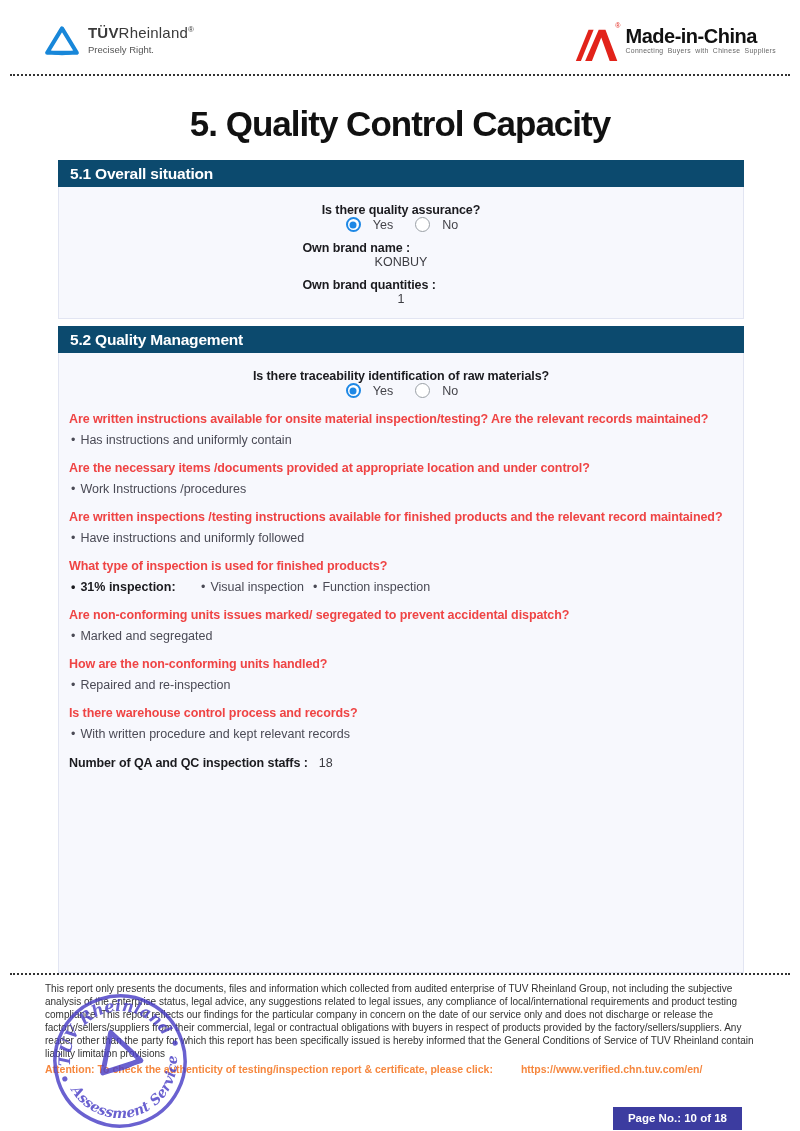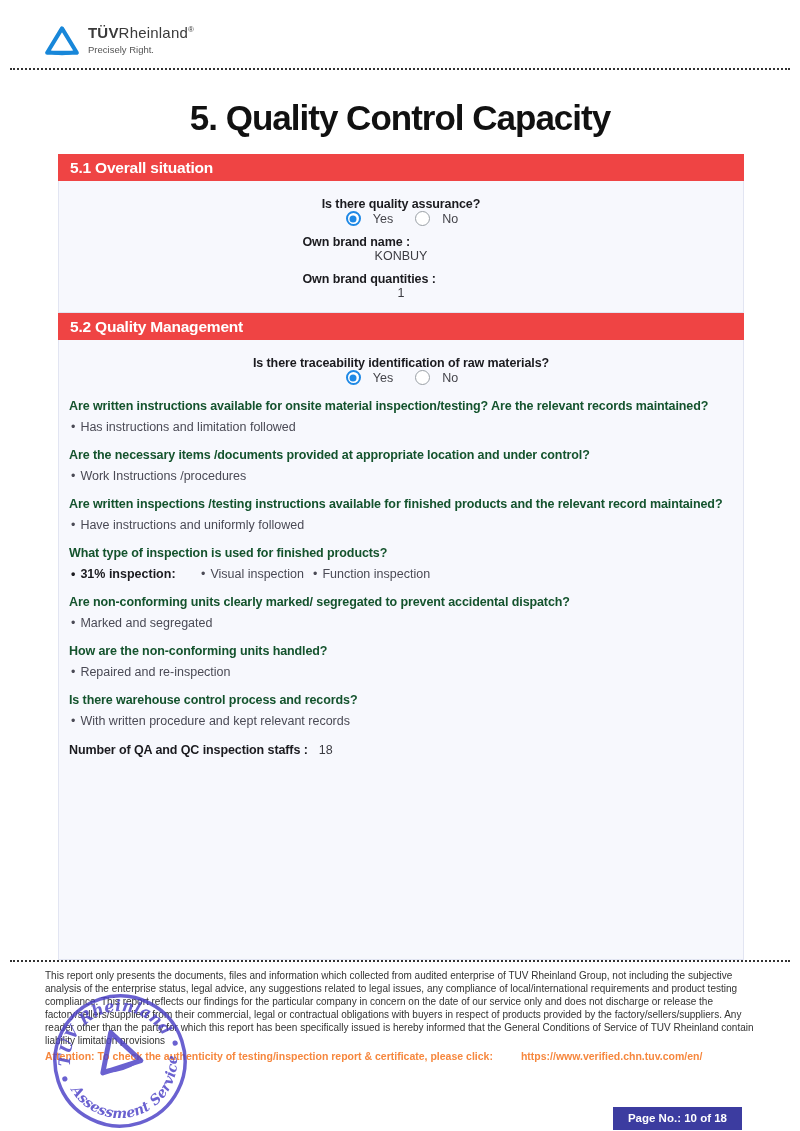--- a/index.html
+++ b/index.html
@@ -34,32 +34,32 @@
   h1.page-title {
     text-align: center;
     font-size: 35px; font-weight: bold; letter-spacing: -1px;
     color: #111;
     margin: 28px 0 16px 0;
   }
 
   
   .section { margin: 0 56px 0 58px; }
   .sec-bar {
-    background: #ef4444; color: #fff;
+    background: #0c4a6e; color: #fff;
     font-size: 15.5px; font-weight: bold;
     height: 27px; line-height: 27px;
     padding-left: 12px; letter-spacing: -0.2px;
   }
   .sec-box {
     background: #f7f8fd;
     border: 1px solid #e2e5f2;
     border-top: none;
     padding: 14px 10px 12px 10px;
   }
-  .sec-52 { }
+  .sec-52 { margin-top: 7px; }
   .sec-52 .sec-box { min-height: 620px; }
 
   .row { display: flex; align-items: center; margin-top: 9px; flex-direction: column; }
   .row:first-child { margin-top: 2px; }
   .q { font-size: 12.5px; font-weight: bold; color: #1b1b1f; letter-spacing: -0.1px; }
   .lbl-col { min-width: 197px; }
   .val { font-size: 12.5px; color: #3c3c42; }
 
   .radio-group { display: flex; align-items: center; gap: 12px; margin-left: 12px; }
   .radio {
@@ -68,21 +68,21 @@
     border: 1.5px solid #9aa0a6; cursor: pointer; flex: none;
   }
   .radio.checked { border: 2px solid #1e88e5; }
   .radio.checked::after {
     content: ""; position: absolute; left: 50%; top: 50%;
     width: 7px; height: 7px; border-radius: 50%;
     background: #1e88e5; transform: translate(-50%,-50%);
   }
   .radio-lab { font-size: 12.5px; color: #44444a; margin-right: 10px; }
 
-  .qa-q { font-size: 12.5px; font-weight: bold; color: #14532d; margin-top: 14px; letter-spacing: -0.1px; }
+  .qa-q { font-size: 12.5px; font-weight: bold; color: #ef4444; margin-top: 14px; letter-spacing: -0.1px; }
   .qa-a { font-size: 12.5px; color: #4a4a55; margin: 7px 0 0 2px; }
   .bullet { margin-right: 5px; }
   .insp-row { display: flex; margin: 7px 0 0 2px; }
   .insp-mode { font-size: 12.5px; font-weight: bold; color: #1b1b1f; min-width: 130px; }
   .insp-methods { display: flex; flex-direction: row; gap: 9px; }
   .insp-methods .qa-a { margin: 0; }
   .kv-row { display: flex; align-items: baseline; margin-top: 15px; }
   .kv-row .val { margin-left: 11px; }
 
   
@@ -127,20 +127,33 @@
         <path d="M20 4 L36.5 31 L3.5 31 Z" fill="none" stroke="#1887d9" stroke-width="4.5" stroke-linejoin="round"></path>
         <path d="M5 30 Q20 34 35 30" fill="none" stroke="#1887d9" stroke-width="3.5" stroke-linecap="round"></path>
       </svg>
     </span>
     <span class="tuv-text">
       <span class="brand"><b>TÜV</b><span>Rheinland</span><span class="reg">®</span></span>
       <div class="tuv-tagline">Precisely Right.</div>
     </span>
   </div>
 
+  <div class="mic-logo">
+    <span class="mic-m">
+      <svg width="44" height="38" viewBox="0 0 52 42">
+        <polygon points="1,40 16,3 22,3 7,40" fill="#e2231a"></polygon>
+        <polygon points="12,40 28,3 36,3 50,40 41,40 31,12 20,40" fill="#e2231a"></polygon>
+      </svg>
+      <span class="mic-reg">®</span>
+    </span>
+    <span class="mic-text">
+      <div class="brand">Made-in-China</div>
+      <div class="mic-tagline">Connecting Buyers with Chinese Suppliers</div>
+    </span>
+  </div>
 </div>
 
 <h1 class="page-title">5. Quality Control Capacity</h1>
 
 <div class="section sec-51">
   <div class="sec-bar">5.1 Overall situation</div>
   <div class="sec-box">
     <div class="row">
       <span class="q">Is there quality assurance?</span>
       <span class="radio-group">
@@ -169,38 +182,38 @@
       <span class="q">Is there traceability identification of raw materials?</span>
       <span class="radio-group">
         <span class="radio checked"></span>
         <span class="radio-lab">Yes</span>
         <span class="radio"></span>
         <span class="radio-lab">No</span>
       </span>
     </div>
 
     <div class="qa-q">Are written instructions available for onsite material inspection/testing? Are the relevant records maintained?</div>
-    <div class="qa-a"><span class="bullet">•</span><span>Has instructions and limitation followed</span></div>
+    <div class="qa-a"><span class="bullet">•</span><span>Has instructions and uniformly contain</span></div>
 
     <div class="qa-q">Are the necessary items /documents provided at appropriate location and under control?</div>
     <div class="qa-a"><span class="bullet">•</span><span>Work Instructions /procedures</span></div>
 
     <div class="qa-q">Are written inspections /testing instructions available for finished products and the relevant record maintained?</div>
     <div class="qa-a"><span class="bullet">•</span><span>Have instructions and uniformly followed</span></div>
 
     <div class="qa-q">What type of inspection is used for finished products?</div>
     <div class="insp-row">
       <span class="insp-mode"><span class="bullet">•</span><span>31% inspection:</span></span>
       <span class="insp-methods">
         <span class="qa-a"><span class="bullet">•</span><span>Visual inspection</span></span>
         <span class="qa-a"><span class="bullet">•</span><span>Function inspection</span></span>
       </span>
     </div>
 
-    <div class="qa-q">Are non-conforming units clearly marked/ segregated to prevent accidental dispatch?</div>
+    <div class="qa-q">Are non-conforming units issues marked/ segregated to prevent accidental dispatch?</div>
     <div class="qa-a"><span class="bullet">•</span><span>Marked and segregated</span></div>
 
     <div class="qa-q">How are the non-conforming units handled?</div>
     <div class="qa-a"><span class="bullet">•</span><span>Repaired and re-inspection</span></div>
 
     <div class="qa-q">Is there warehouse control process and records?</div>
     <div class="qa-a"><span class="bullet">•</span><span>With written procedure and kept relevant records</span></div>
 
     <div class="kv-row">
       <span class="q">Number of QA and QC inspection staffs :</span>

